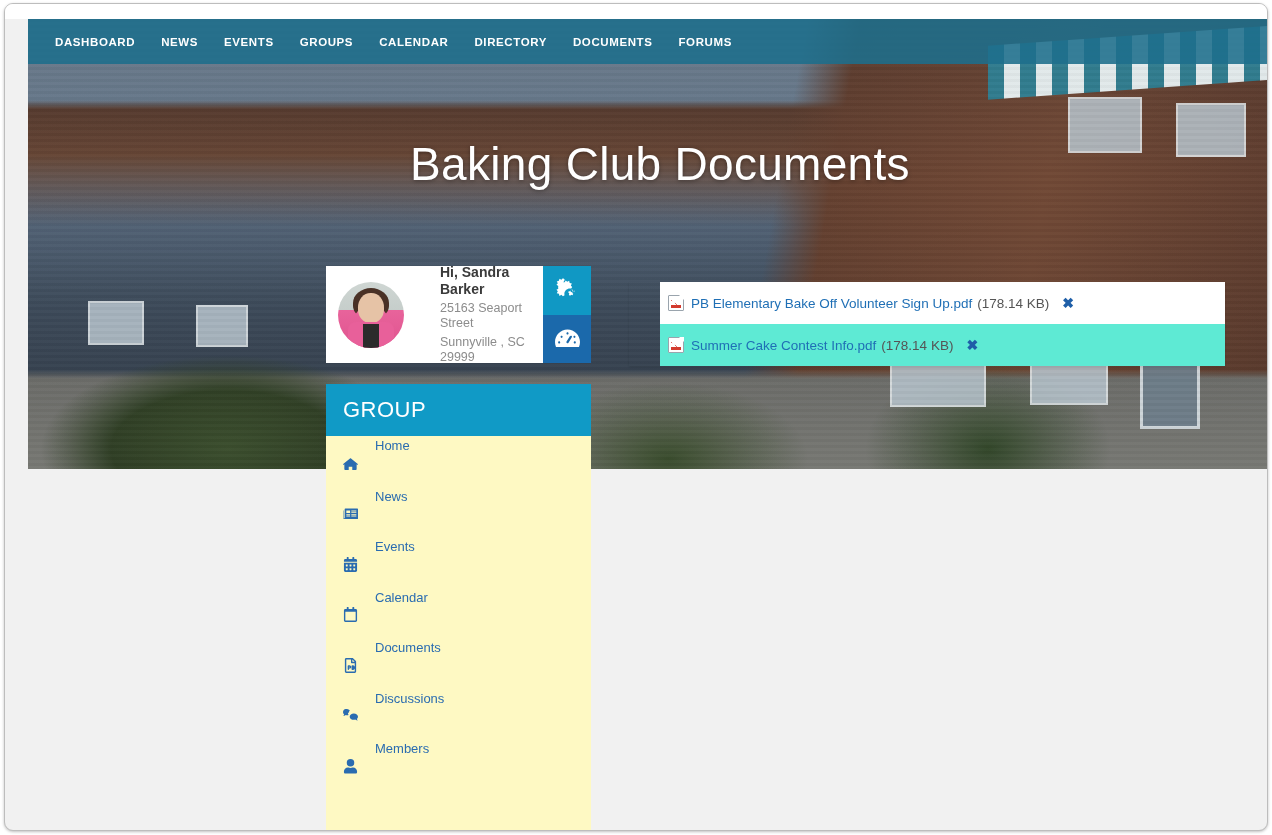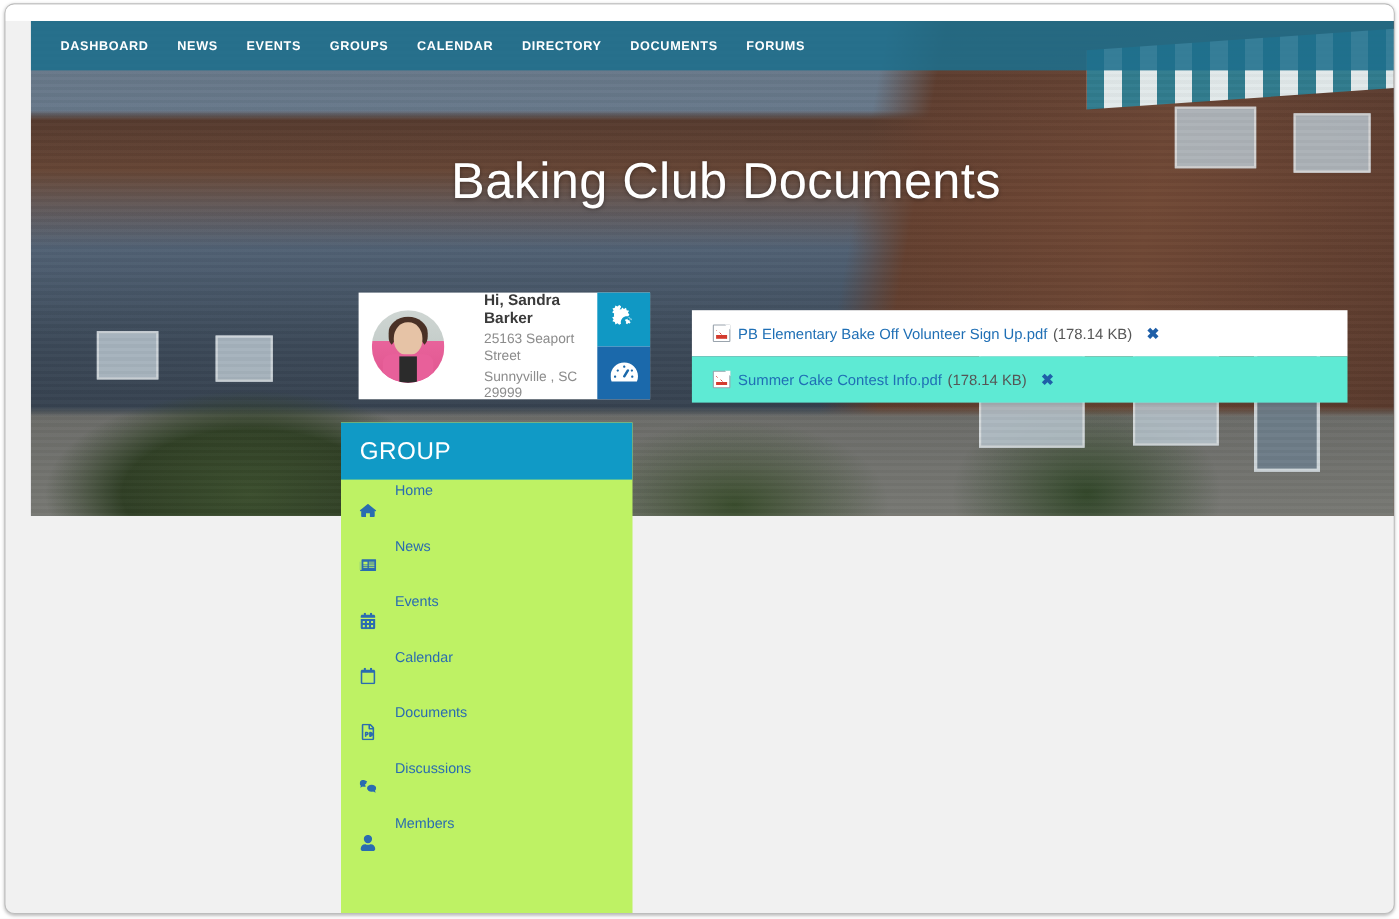--- a/index.html
+++ b/index.html
@@ -194,25 +194,25 @@
     justify-content: center;
     cursor: pointer;
   }
   .pbtn.settings  { background: #1098c4; }
   .pbtn.dashboard { background: #1b69ab; }
   .pbtn svg { width: 25px; height: 25px; fill: #ffffff; }
 
   
   .group-panel {
     position: absolute;
-    left: 305px;
+    left: 321px;
     top: 380px;
     width: 265px;
     height: 448px;
-    background: #bef264;
+    background: #fef9c3;
     z-index: 7;
     overflow: hidden;
   }
   .group-header {
     height: 52px;
     background: #109ac6;
     color: #ffffff;
     font-size: 22px;
     font-weight: 400;
     letter-spacing: .5px;
@@ -246,22 +246,23 @@
     left: 624px;
     top: 278px;
     width: 596px;
     z-index: 7;
     box-shadow: 0 1px 2px rgba(0,0,0,.12);
   }
   .doc-row {
     display: flex;
     align-items: center;
     height: 42px;
-    padding-left: 19px;
+    padding-left: 8px;
     font-size: 13.5px;
+    margin-left: 31px;
   }
   .doc-row.odd  { background: #ffffff; }
   .doc-row.even { background: #5eead4; }
   .doc-icon {
     width: 16px; height: 16px;
     flex: 0 0 16px;
     margin-right: 7px;
     position: relative;
     background: #ffffff;
     border: 1px solid #9aa4ad;

